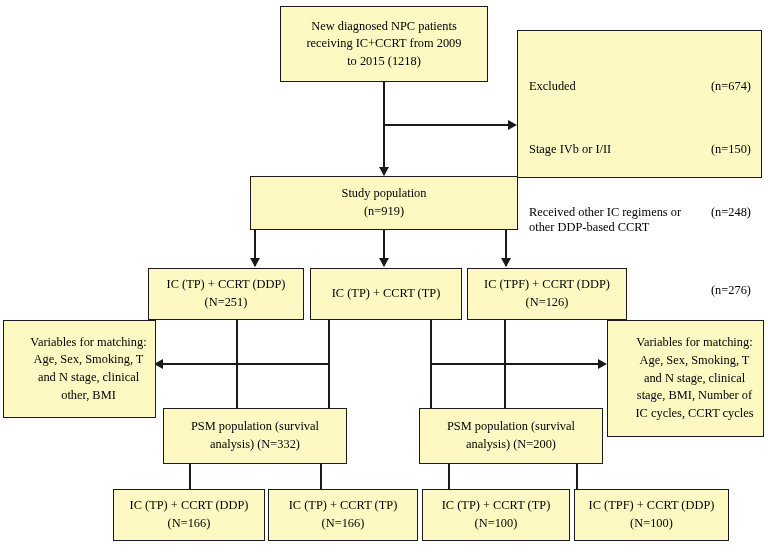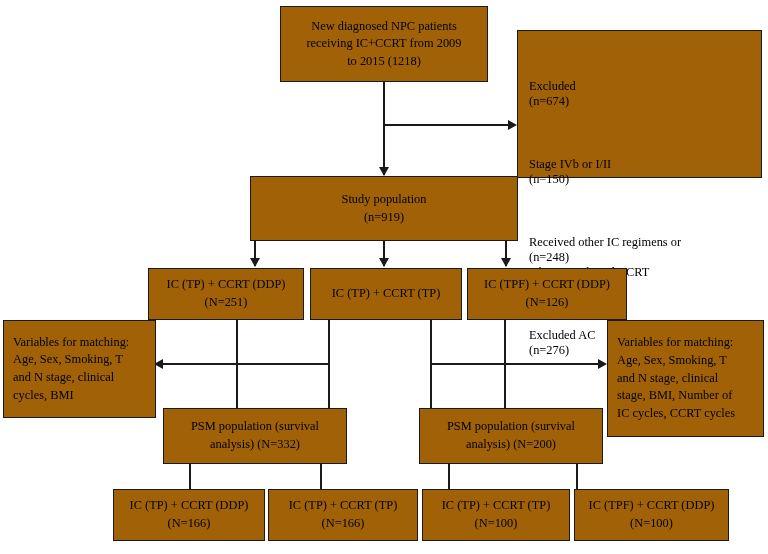--- a/index.html
+++ b/index.html
@@ -13,42 +13,42 @@
     height: 554px;
     background: #ffffff;
     font-family: "Liberation Serif", "DejaVu Serif", serif;
     color: #000000;
     overflow: hidden;
   }
   .node {
     position: absolute;
     box-sizing: border-box;
     border: 1.6px solid #1a1a1a;
-    background: #a16207;
+    background: #fef9c3;
     display: flex;
     flex-direction: column;
     justify-content: center;
     z-index: 3;
   }
   .node.center {
     align-items: center;
     text-align: center;
   }
   .node.left {
     align-items: flex-start;
-    text-align: left;
+    text-align: center;
   }
   .node .ln {
     display: block;
     width: 100%;
     line-height: 1.42;
   }
   .excluded-row {
     display: flex;
-    flex-direction: column;
+    flex-direction: row;
     justify-content: space-between;
     align-items: baseline;
     width: 100%;
     box-sizing: border-box;
     padding: 0 10px 0 11px;
     margin-top: 48px;
   }
   .excluded-row .lbl { text-align: left; }
   .excluded-row .cnt { text-align: right; }
   .excluded-sub {
@@ -123,21 +123,21 @@
     </div>
   </div>
 
   <div class="v" style="left:383px; top:82px; height:93px;"></div>
 
   <div class="h" style="left:383px; top:124px; width:126px;"></div>
   <div class="arrow-right" style="left:508px; top:120px;"></div>
 
   <div class="arrow-down" style="left:379px; top:167px;"></div>
 
-  <div class="node center fs13" style="left:250px; top:176px; width:268px; height:65px;">
+  <div class="node center fs13" style="left:250px; top:176px; width:268px; height:54px;">
     <span class="ln">Study population</span>
     <span class="ln">(n=919)</span>
   </div>
 
   <div class="v" style="left:254px; top:230px; height:36px;"></div>
   <div class="arrow-down" style="left:250px; top:258px;"></div>
 
   <div class="v" style="left:383px; top:230px; height:36px;"></div>
   <div class="arrow-down" style="left:379px; top:258px;"></div>
 
@@ -155,21 +155,21 @@
 
   <div class="node center fs13" style="left:467px; top:268px; width:160px; height:52px;">
     <span class="ln">IC (TPF) + CCRT (DDP)</span>
     <span class="ln">(N=126)</span>
   </div>
 
   <div class="node left fs13" style="left:3px; top:320px; width:153px; height:98px;">
     <span class="ln">Variables for matching:</span>
     <span class="ln">Age, Sex, Smoking, T</span>
     <span class="ln">and N stage, clinical</span>
-    <span class="ln">cycles, BMI</span>
+    <span class="ln">other, BMI</span>
   </div>
 
   <div class="node left fs13" style="left:607px; top:320px; width:157px; height:117px;">
     <span class="ln">Variables for matching:</span>
     <span class="ln">Age, Sex, Smoking, T</span>
     <span class="ln">and N stage, clinical</span>
     <span class="ln">stage, BMI, Number of</span>
     <span class="ln">IC cycles, CCRT cycles</span>
   </div>
 

